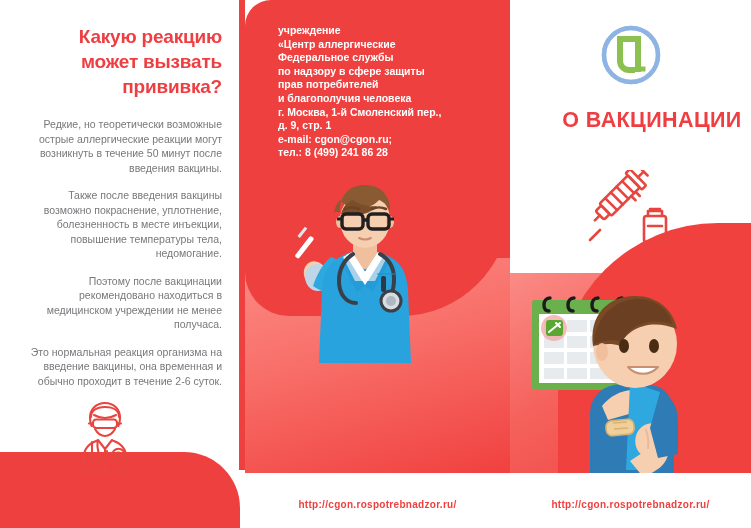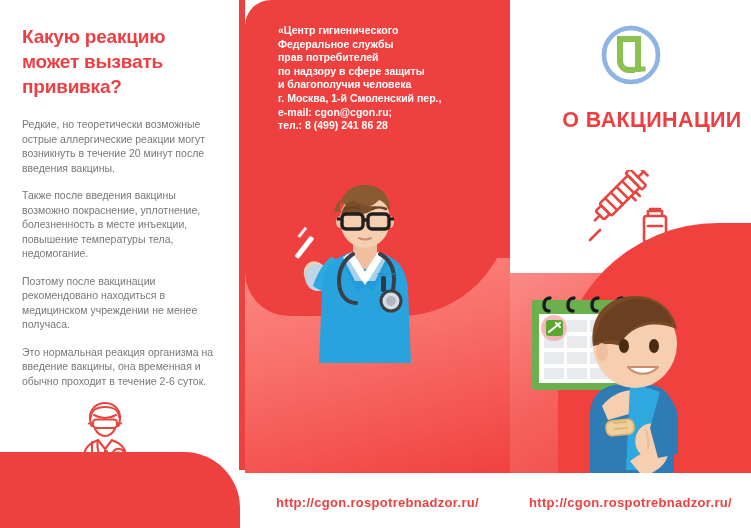--- a/index.html
+++ b/index.html
@@ -5,21 +5,21 @@
   html,body{margin:0;padding:0;background:#ffffff;}
   body{width:751px;height:528px;overflow:hidden;
        font-family:"Liberation Sans","DejaVu Sans",sans-serif;}
   .brochure{position:relative;width:751px;height:528px;background:#ffffff;overflow:hidden;}
 
   
   .panel-left{position:absolute;left:0;top:0;width:245px;height:528px;background:#ffffff;overflow:hidden;}
   .left-edge-strip{position:absolute;right:0;top:0;width:6px;height:470px;background:#ef4040;}
   .left-corner-blob{position:absolute;left:-60px;bottom:-34px;width:300px;height:110px;
         background:#ef4040;border-radius:0 56px 0 0;}
-  .left-inner{position:absolute;left:22px;top:24px;width:200px;}
+  .left-inner{position:absolute;left:22px;top:24px;width:200px;text-align:right;}
   .headline{color:#ef3e42;font-size:19px;line-height:25px;font-weight:bold;margin:0 0 18px 0;letter-spacing:-.2px;}
   .body-para{color:#77787b;font-size:10.5px;line-height:14.5px;margin:0 0 13px 0;}
   .doctor-outline-icon{position:absolute;left:62px;top:398px;width:86px;height:80px;}
 
   
   .panel-center{position:absolute;left:245px;top:0;width:265px;height:473px;overflow:hidden;
         border-radius:26px 0 0 0;background:#ef4040;}
   .center-lower{position:absolute;left:0;bottom:0;width:265px;height:215px;
         background:linear-gradient(165deg,#fb8a85 0%,#f9726c 38%,#f0413f 100%);}
   .center-curve{position:absolute;left:0;top:-52px;width:265px;height:110px;
@@ -33,37 +33,37 @@
         background:linear-gradient(150deg,#fb8b86 0%,#f5615c 45%,#f0413f 100%);}
   .right-red-over{position:absolute;left:48px;bottom:0;width:250px;height:250px;
         background:#f0413f;border-radius:160px 0 0 0;}
   .logo-mark{position:absolute;left:88px;top:22px;width:66px;height:66px;}
   .big-title{position:absolute;left:0;top:108px;width:284px;text-align:center;
         color:#ef3e42;font-size:21.5px;font-weight:bold;letter-spacing:.4px;}
   .syringe-icon{position:absolute;left:72px;top:170px;width:100px;height:86px;}
   .boy-scene{position:absolute;left:0;top:272px;width:241px;height:201px;}
 
   
-  .footer-url{position:absolute;bottom:18px;color:#ef4040;font-size:13px;font-weight:bold;
+  .footer-url{position:absolute;bottom:18px;color:#ef4040;font-size:10px;font-weight:bold;
         letter-spacing:.3px;white-space:nowrap;}
   .footer-url.f1{left:245px;width:265px;text-align:center;}
   .footer-url.f2{left:510px;width:241px;text-align:center;}
 </style>
 </head>
 <body>
 
 <div class="brochure">
 
   <div class="panel-left">
     <div class="left-edge-strip"></div>
     <div class="left-corner-blob"></div>
 
     <div class="left-inner">
       <div class="headline">Какую реакцию может вызвать прививка?</div>
-      <p class="body-para">Редкие, но теоретически возможные острые аллергические реакции могут возникнуть в течение 20 минут после введения вакцины.</p>
+      <p class="body-para">Редкие, но теоретически возможные острые аллергические реакции могут возникнуть в течение 50 минут после введения вакцины.</p>
       <p class="body-para">Также после введения вакцины возможно покраснение, уплотнение, болезненность в месте инъекции, повышение температуры тела, недомогание.</p>
       <p class="body-para">Поэтому после вакцинации рекомендовано находиться в медицинском учреждении не менее получаса.</p>
       <p class="body-para">Это нормальная реакция организма на введение вакцины, она временная и обычно проходит в течение 2-6 суток.</p>
     </div>
 
     <div class="doctor-outline-icon">
       <svg viewBox="0 0 86 80" width="86" height="80" fill="none" stroke="#e8453f" stroke-width="2.1" stroke-linecap="round" stroke-linejoin="round">
         <path d="M43 5c-9 0-15 6.5-15 15 0 3 .6 5.8 1.6 8"></path>
         <path d="M43 5c9 0 15 6.5 15 15 0 3-.6 5.8-1.6 8"></path>
         <path d="M29 19c0-6 5-10 14-10s14 4 14 10"></path>
@@ -83,26 +83,28 @@
       </svg>
     </div>
   </div>
 
   <div class="panel-center">
     <div class="center-lower">
       <div class="center-curve"></div>
     </div>
 
     <div class="org-text">
-      <div>«Центр гигиенического</div>
+      <div>учреждение</div>
+      <div>«Центр аллергические</div>
       <div>Федеральное службы</div>
+      <div>по надзору в сфере защиты</div>
       <div>прав потребителей</div>
-      <div>по надзору в сфере защиты</div>
       <div>и благополучия человека</div>
       <div>г. Москва, 1-й Смоленский пер.,</div>
+      <div>д. 9, стр. 1</div>
       <div>e-mail: cgon@cgon.ru;</div>
       <div>тел.: 8 (499) 241 86 28</div>
     </div>
 
     <svg class="doctor-illustration" style="position:absolute;left:40px;top:178px;width:160px;height:185px;" viewBox="0 0 160 185">
 
       <g>
         <rect x="17" y="56" width="5" height="26" rx="2" transform="rotate(38 19 69)" fill="#ffffff"></rect>
         <rect x="16" y="48" width="3" height="12" transform="rotate(38 17 54)" fill="#dfe6ec"></rect>
       </g>

